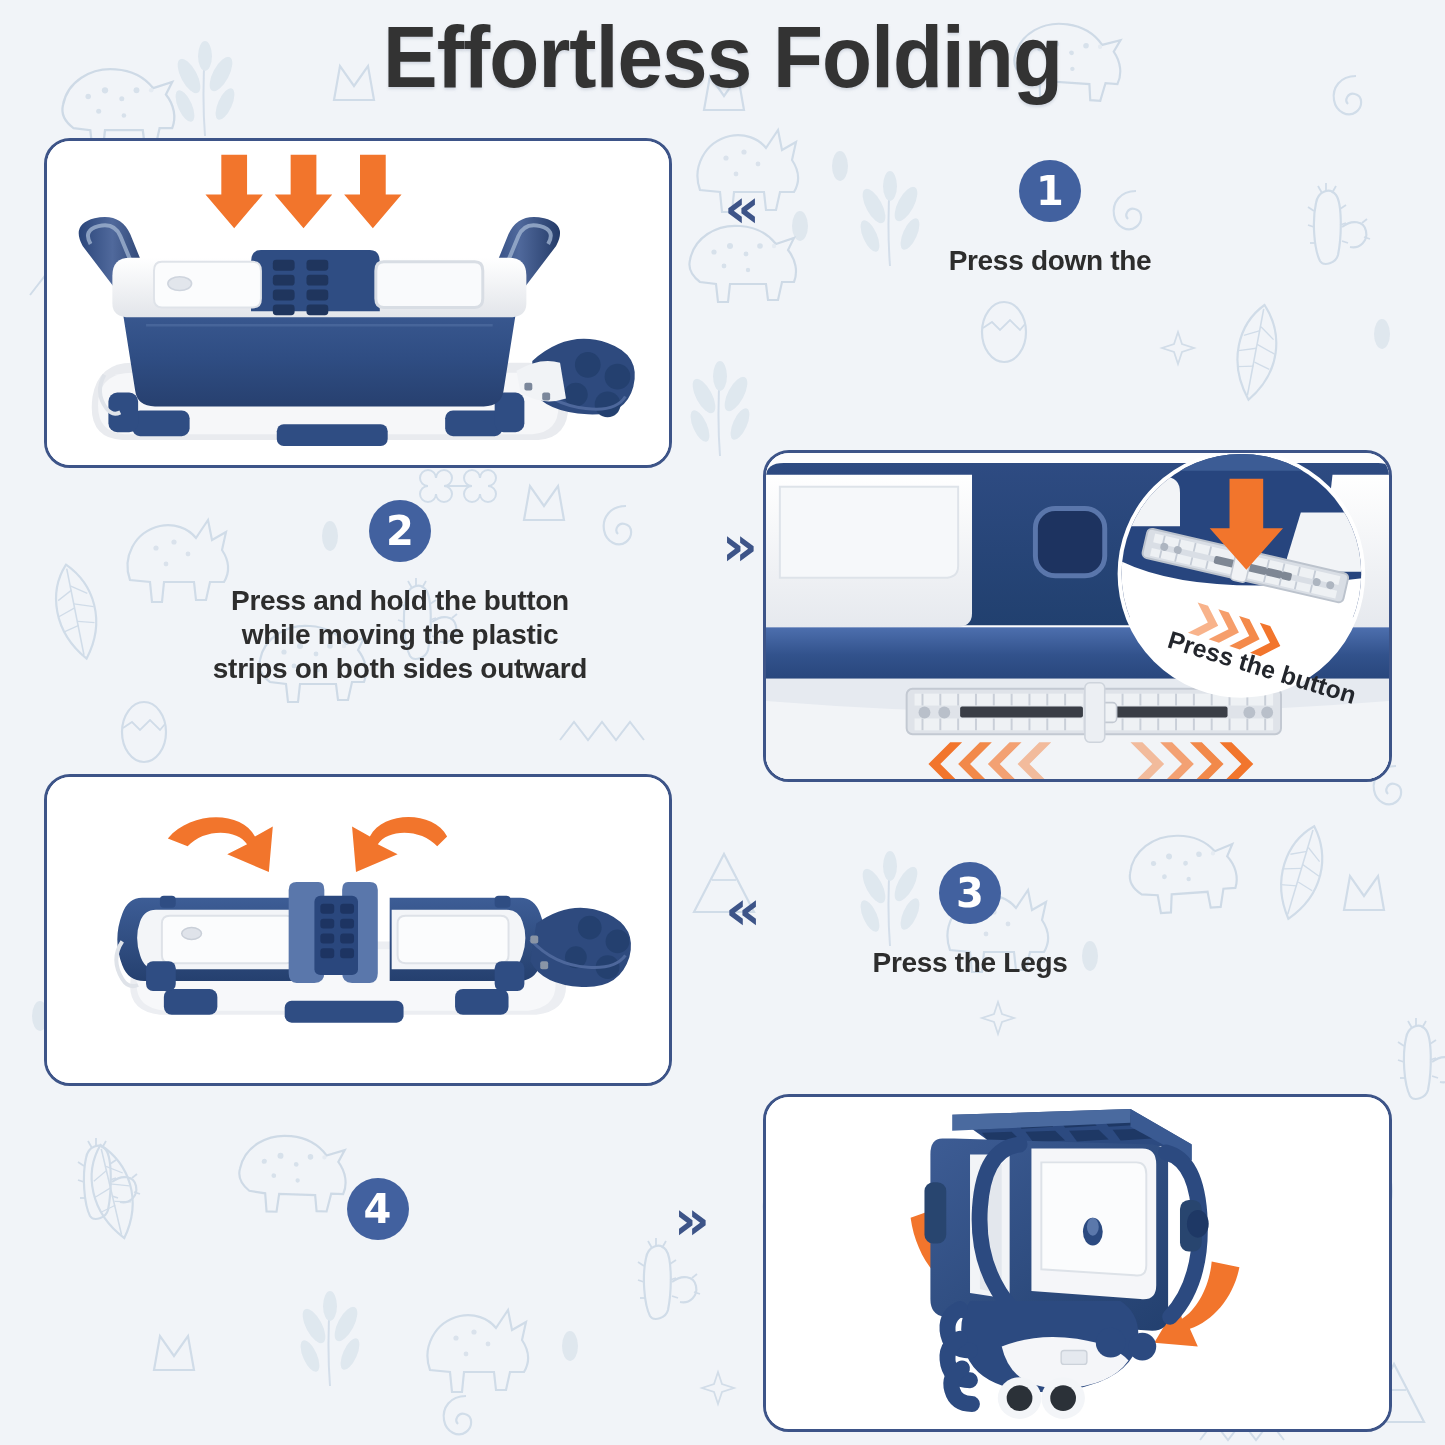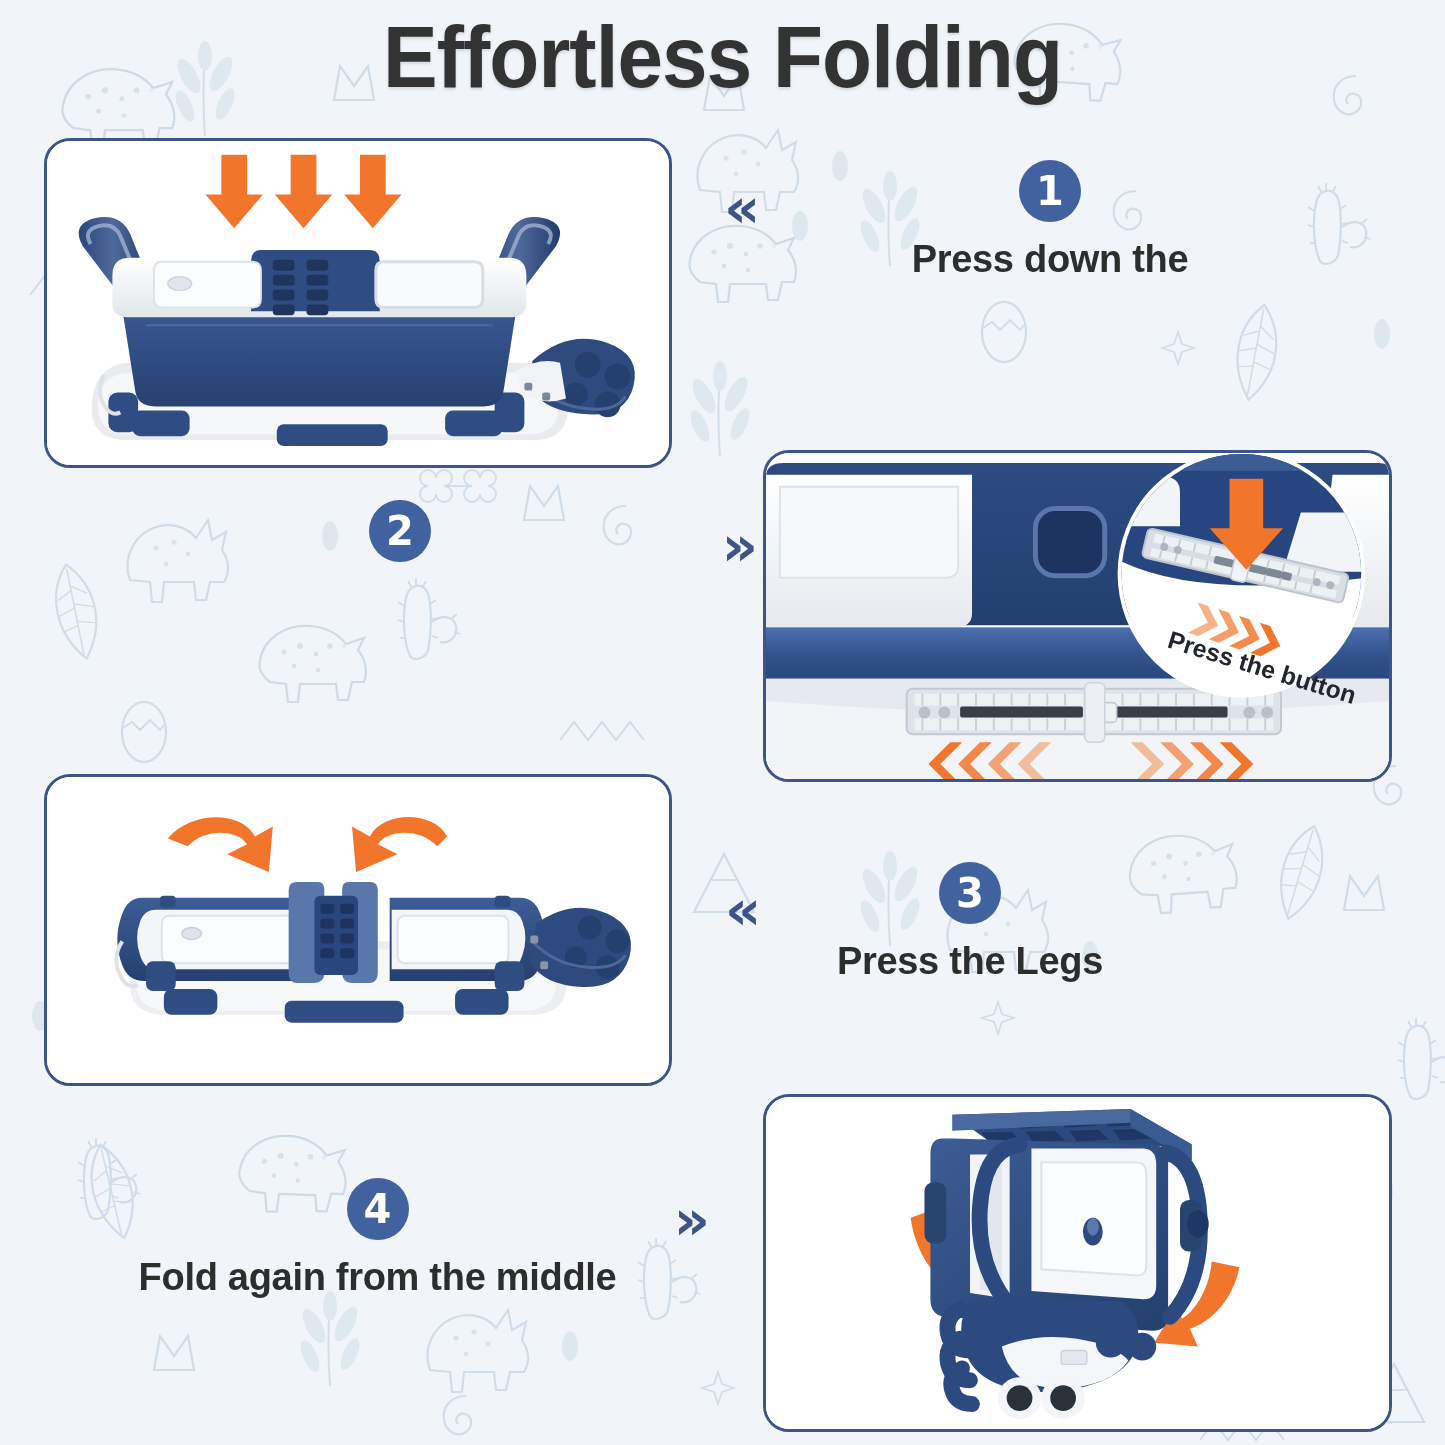--- a/index.html
+++ b/index.html
@@ -53,22 +53,22 @@
     background:#42619f;
     color:#ffffff;
     font-size:40px;font-weight:bold;
     display:flex;align-items:center;justify-content:center;
     line-height:1;
     margin:0 auto;
     box-sizing:border-box;
     font-family:"DejaVu Sans", sans-serif;
   }
   .step-text{
-    margin-top:14px;
-    font-size:38px;
+    margin-top:22px;
+    font-size:28px;
     font-weight:bold;
     color:#2d2d2d;
     line-height:1.22;
     letter-spacing:-.3px;
   }
   .chev{
     position:absolute;
     color:#3d5488;
     font-size:56px;
     font-weight:bold;
@@ -620,31 +620,33 @@
     <span class="chev">«</span>
     <div class="step-num">1</div>
     <div class="step-text">
       <div>Press down the</div>
     </div>
   </div>
 
   <div class="step" id="step-2">
     <span class="chev">»</span>
     <div class="step-num">2</div>
+    <div class="step-text">
+      <div>Press and hold the button</div>
+      <div>while moving the plastic</div>
+      <div>strips on both sides outward</div>
+    </div>
   </div>
 
   <div class="step" id="step-3">
     <span class="chev">«</span>
     <div class="step-num">3</div>
     <div class="step-text">
       <div>Press the Legs</div>
     </div>
   </div>
 
   <div class="step" id="step-4">
     <span class="chev">»</span>
     <div class="step-num">4</div>
-    <div class="step-text">
-      <div>Fold again from the middle</div>
-    </div>
   </div>
 
 </div>
 
 </body></html>

